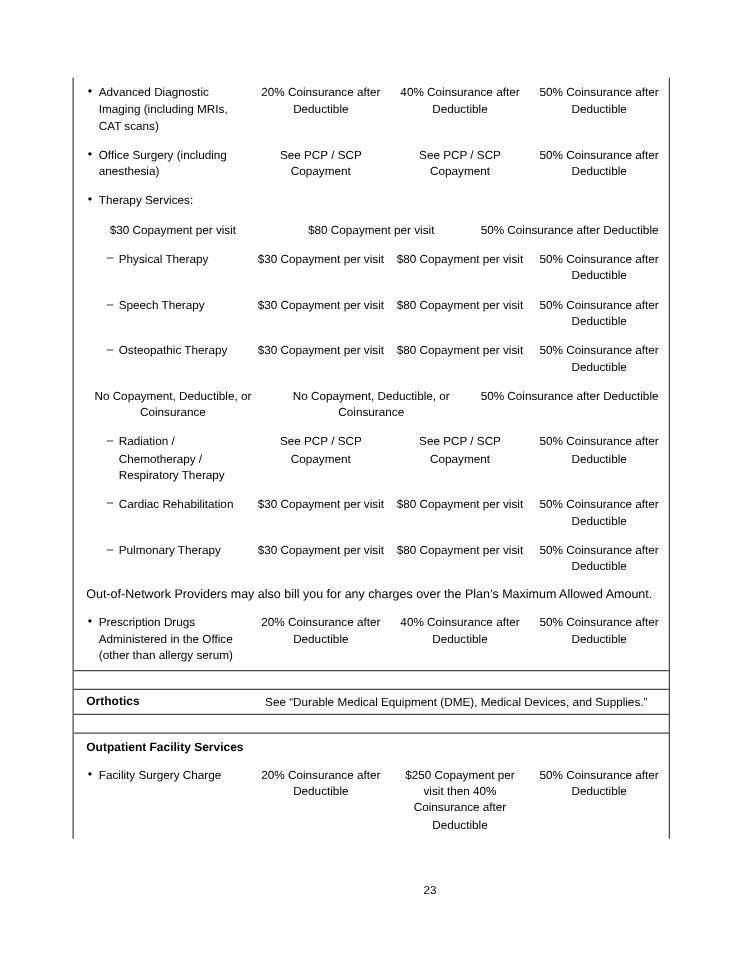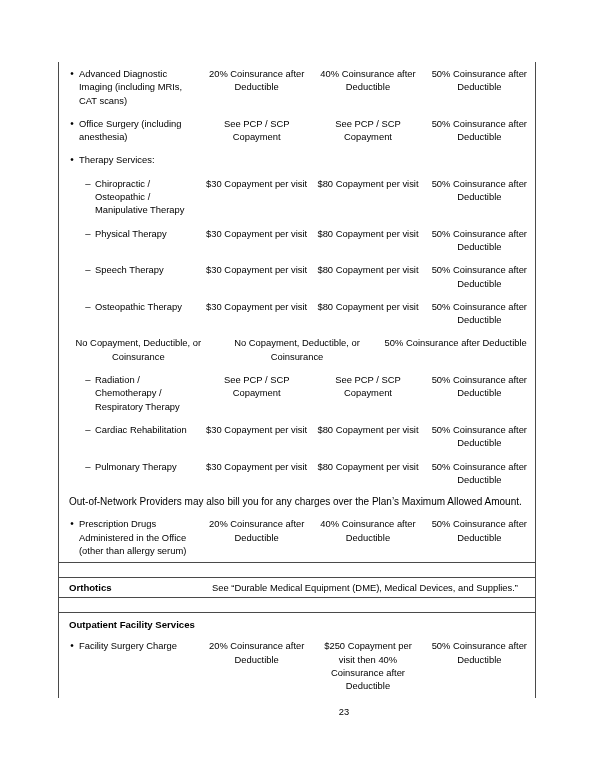--- a/index.html
+++ b/index.html
@@ -169,24 +169,20 @@
       <div class="row row-body">
         <div class="cell-label">
           <span class="bullet dot"></span>
           <span class="label-text">Therapy Services:</span>
         </div>
         <div class="cell-val"></div>
         <div class="cell-val"></div>
         <div class="cell-val"></div>
       </div>
       <div class="row row-body">
-        <div class="cell-label">
-          <span class="bullet dash"></span>
-          <span class="label-text">Chiropractic / Osteopathic / Manipulative Therapy</span>
-        </div>
         <div class="cell-val">$30 Copayment per visit</div>
         <div class="cell-val">$80 Copayment per visit</div>
         <div class="cell-val">50% Coinsurance after Deductible</div>
       </div>
       <div class="row row-body">
         <div class="cell-label">
           <span class="bullet dash"></span>
           <span class="label-text">Physical Therapy</span>
         </div>
         <div class="cell-val">$30 Copayment per visit</div>

